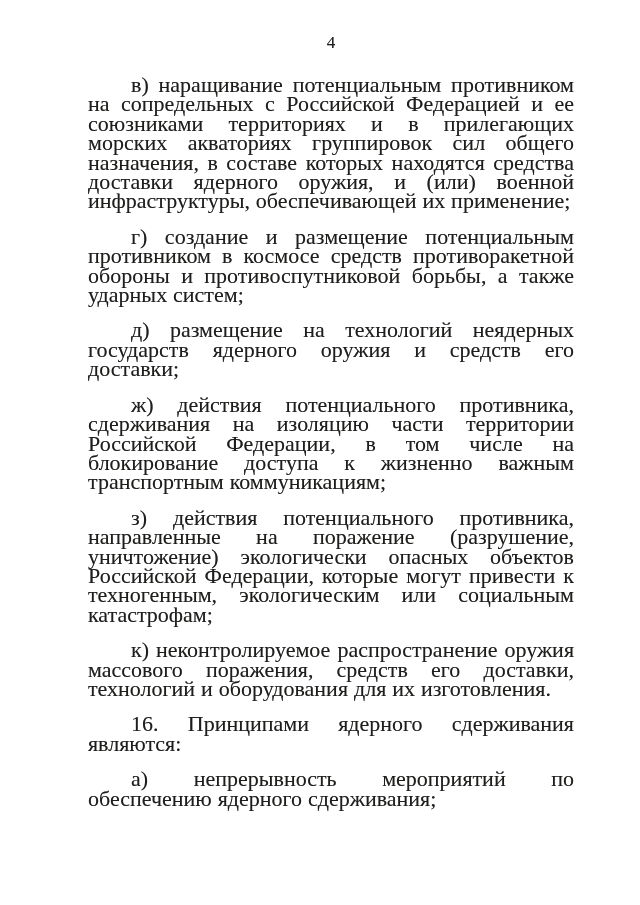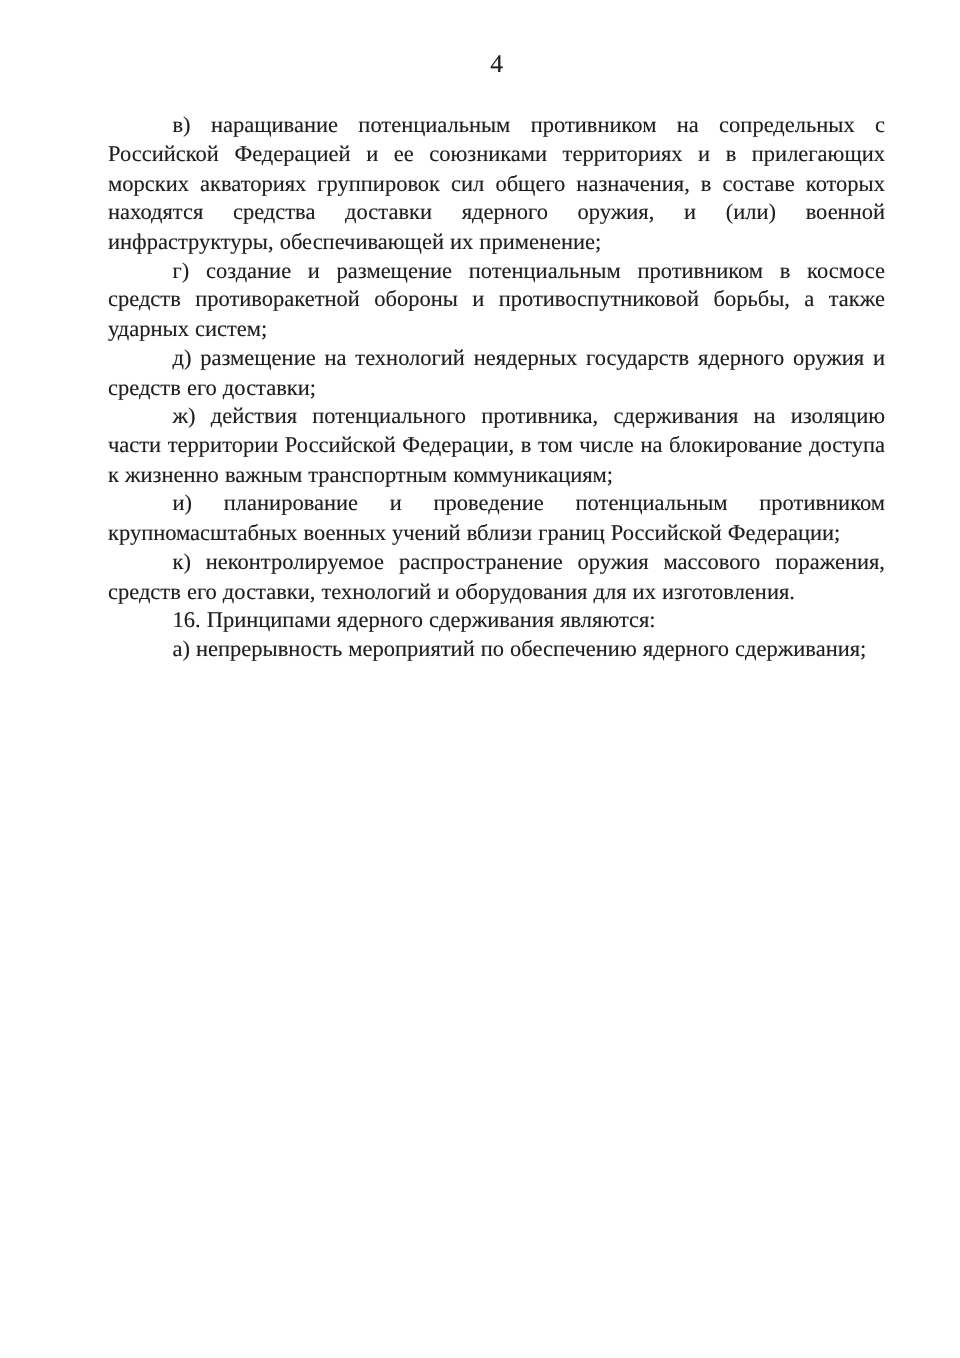--- a/index.html
+++ b/index.html
@@ -22,39 +22,39 @@
     color: #1e1e1c;
     text-shadow: 0 0 0.5px rgba(40,40,40,0.45);
   }
   .page-number {
     text-align: center;
     font-size: 17px;
     line-height: 19px;
     margin: 0 0 23px 0;
   }
   .body-text p {
-    margin: 0;
-    font-size: 15px;
+    margin: 16px;
+    font-size: 22px;
     line-height: 19.4px;
     text-align: justify;
     text-align-last: left;
     text-indent: 43px;
     hyphens: none;
     word-spacing: 0.02em;
   }
 </style>
 </head>
 <body>
 
 <div class="page">
   <div class="page-number">4</div>
 
   <div class="body-text">
     <p>в) наращивание потенциальным противником на сопредельных с Российской Федерацией и ее союзниками территориях и в прилегающих морских акваториях группировок сил общего назначения, в составе которых находятся средства доставки ядерного оружия, и (или) военной инфраструктуры, обеспечивающей их применение;</p>
     <p>г) создание и размещение потенциальным противником в космосе средств противоракетной обороны и противоспутниковой борьбы, а также ударных систем;</p>
     <p>д) размещение на технологий неядерных государств ядерного оружия и средств его доставки;</p>
     <p>ж) действия потенциального противника, сдерживания на изоляцию части территории Российской Федерации, в том числе на блокирование доступа к жизненно важным транспортным коммуникациям;</p>
-    <p>и) планирование и проведение потенциальным противником крупномасштабных военных учений вблизи границ Российской Федерации;</p>
+    <p>з) действия потенциального противника, направленные на поражение (разрушение, уничтожение) экологически опасных объектов Российской Федерации, которые могут привести к техногенным, экологическим или социальным катастрофам;</p>
     <p>к) неконтролируемое распространение оружия массового поражения, средств его доставки, технологий и оборудования для их изготовления.</p>
     <p>16. Принципами ядерного сдерживания являются:</p>
     <p>а) непрерывность мероприятий по обеспечению ядерного сдерживания;</p>
   </div>
 </div>
 
 </body></html>

